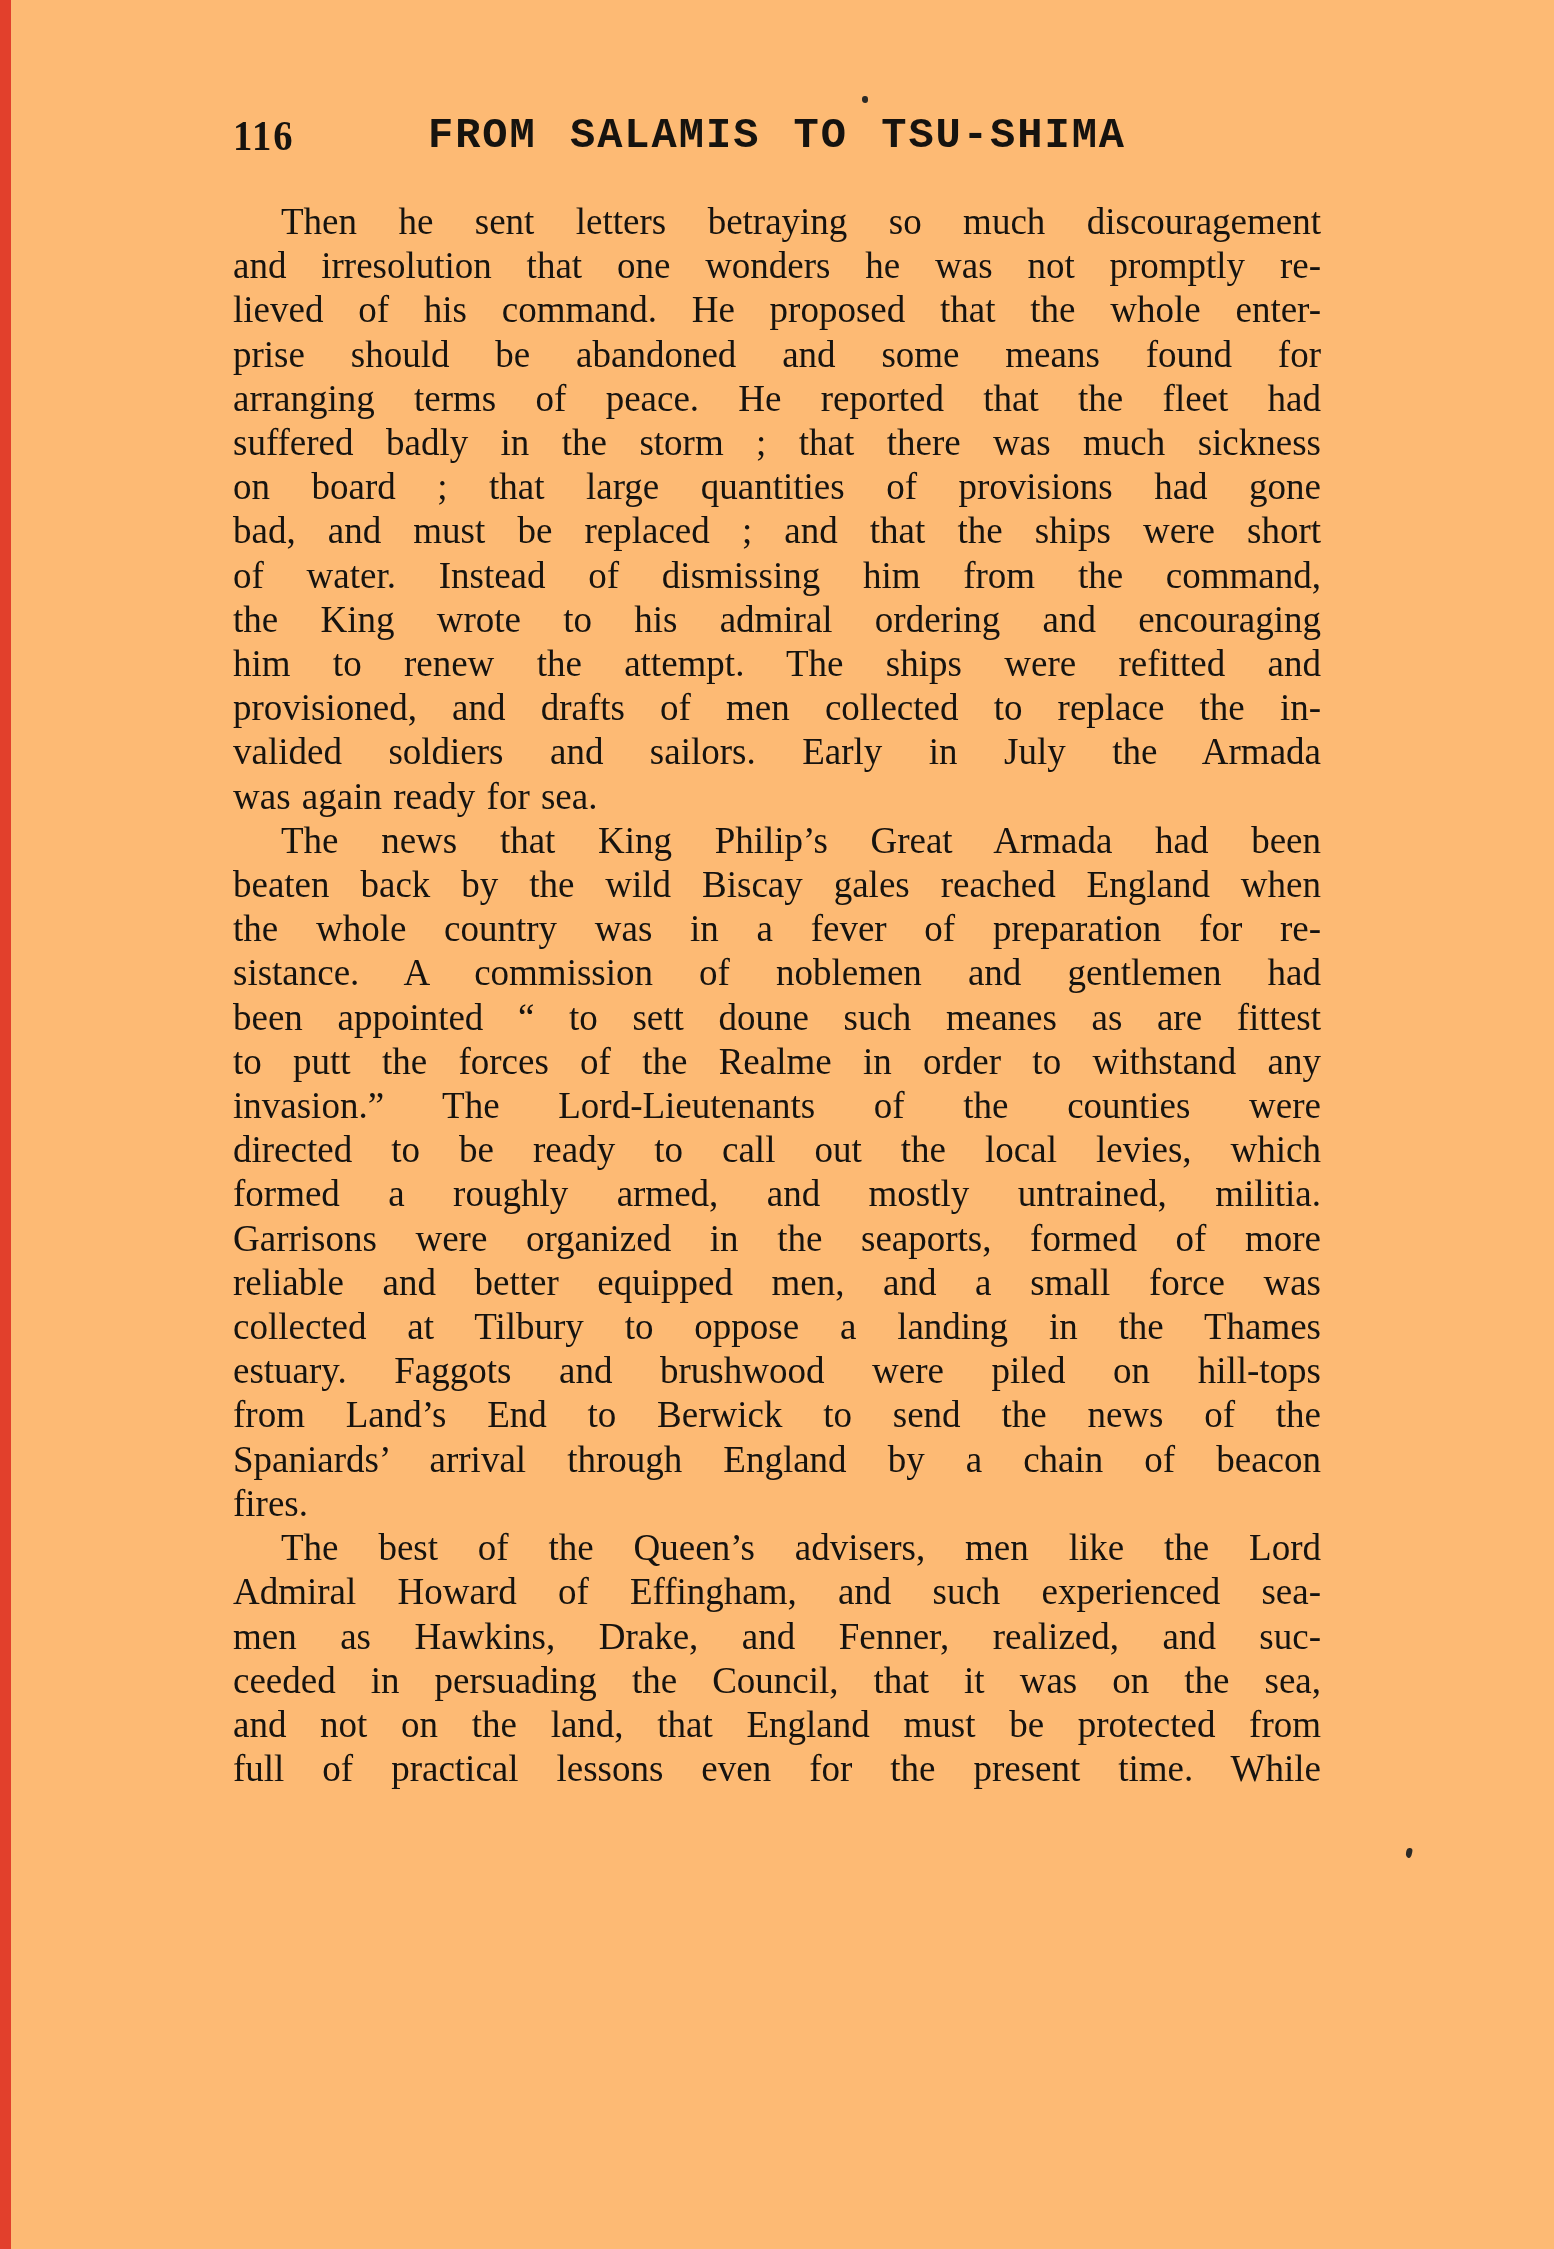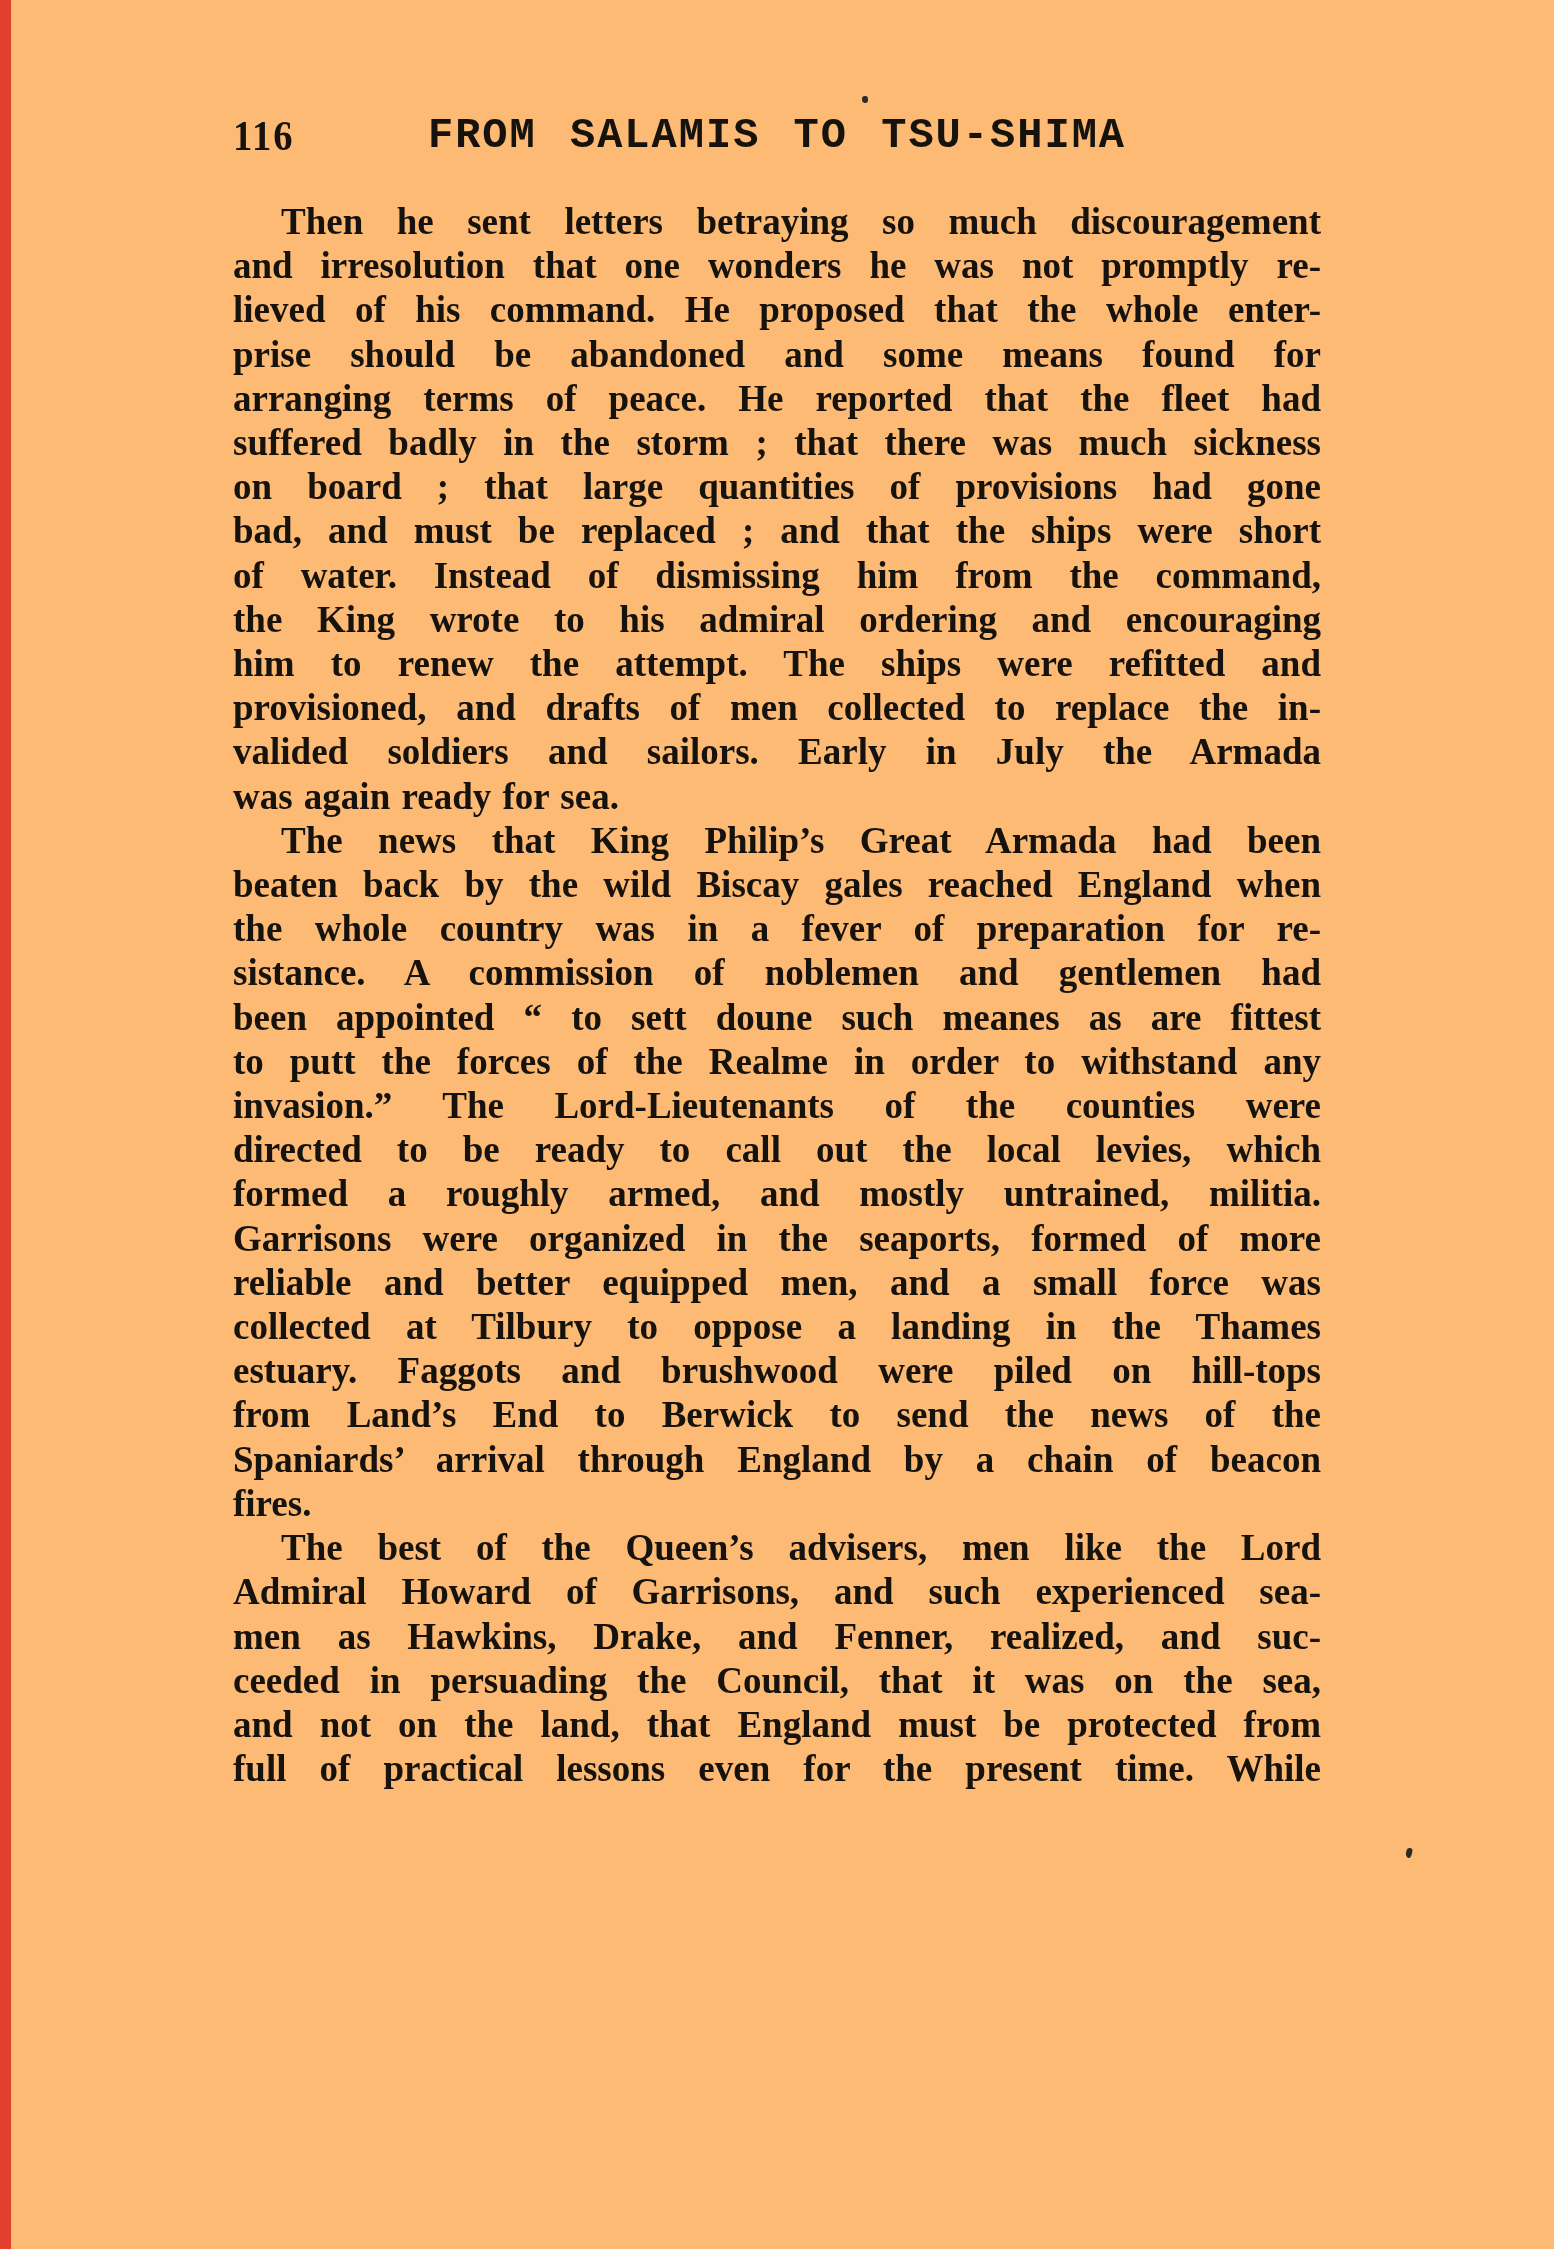--- a/index.html
+++ b/index.html
@@ -61,21 +61,20 @@
     width: 1088px;
     font-size: 37px;
     line-height: 44.2px;
     word-spacing: 2px;
   }
   .paragraph { margin: 0; }
   .line {
     text-align: justify;
     text-align-last: justify;
     white-space: normal;
-    font-weight: bold;
   }
   .line.indent { padding-left: 48px; }
   .line.last { text-align-last: left; }
   
   .speck {
     position: absolute;
     background: #2c2a26;
     border-radius: 50% 50% 50% 60%;
   }
   .speck-top {
@@ -137,21 +136,21 @@
         <div class="line">Garrisons were organized in the seaports, formed of more</div>
         <div class="line">reliable and better equipped men, and a small force was</div>
         <div class="line">collected at Tilbury to oppose a landing in the Thames</div>
         <div class="line">estuary.   Faggots and brushwood were piled on hill-tops</div>
         <div class="line">from Land’s End to Berwick to send the news of the</div>
         <div class="line">Spaniards’ arrival through England by a chain of beacon</div>
         <div class="line last">fires.</div>
       </div>
       <div class="paragraph">
         <div class="line indent">The best of the Queen’s advisers, men like the Lord</div>
-        <div class="line">Admiral Howard of Garrisons, and such experienced sea-</div>
+        <div class="line">Admiral Howard of Effingham, and such experienced sea-</div>
         <div class="line">men as Hawkins, Drake, and Fenner, realized, and suc-</div>
         <div class="line">ceeded in persuading the Council, that it was on the sea,</div>
         <div class="line">and not on the land, that England must be protected from</div>
         <div class="line">full of practical lessons even for the present time.   While</div>
       </div>
     </div>
 
   <div class="speck speck-bottom"></div>
 
 </div>

